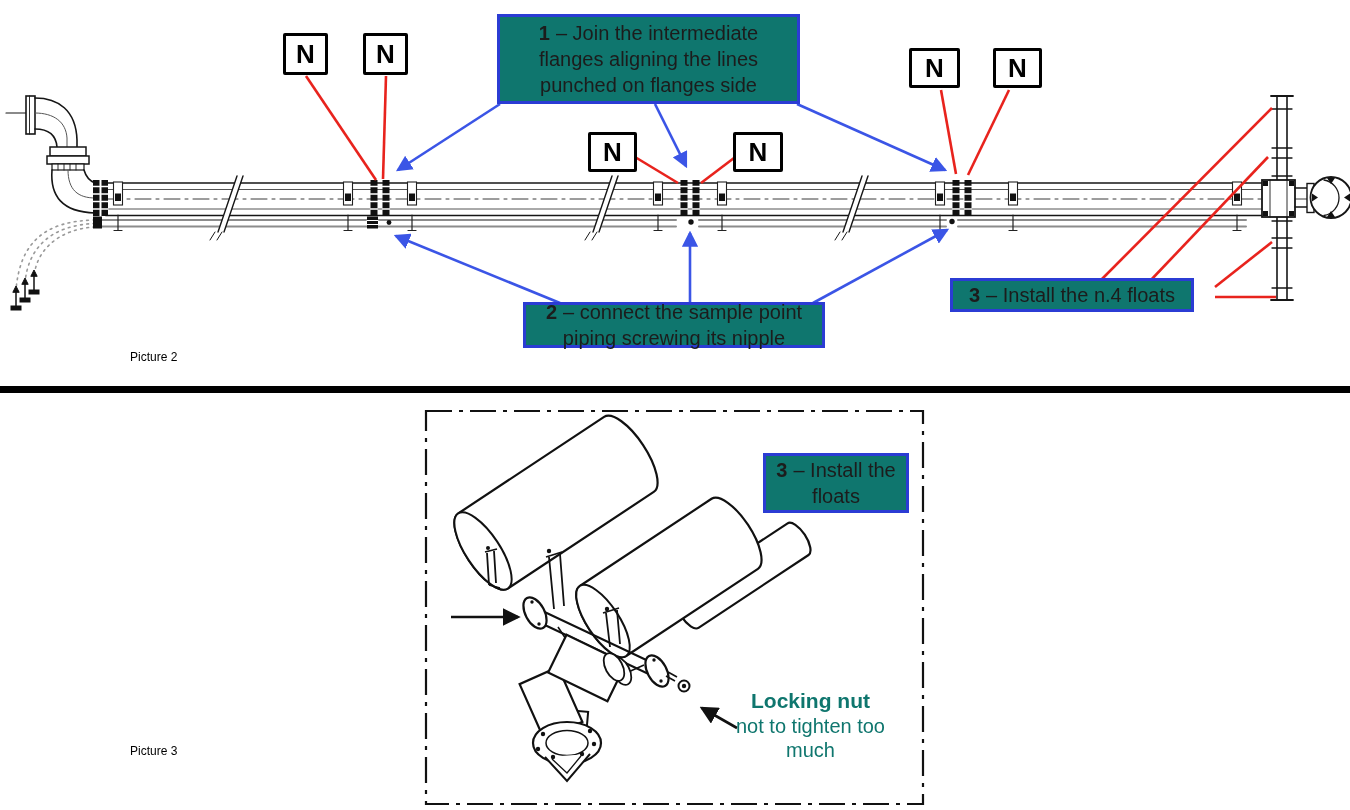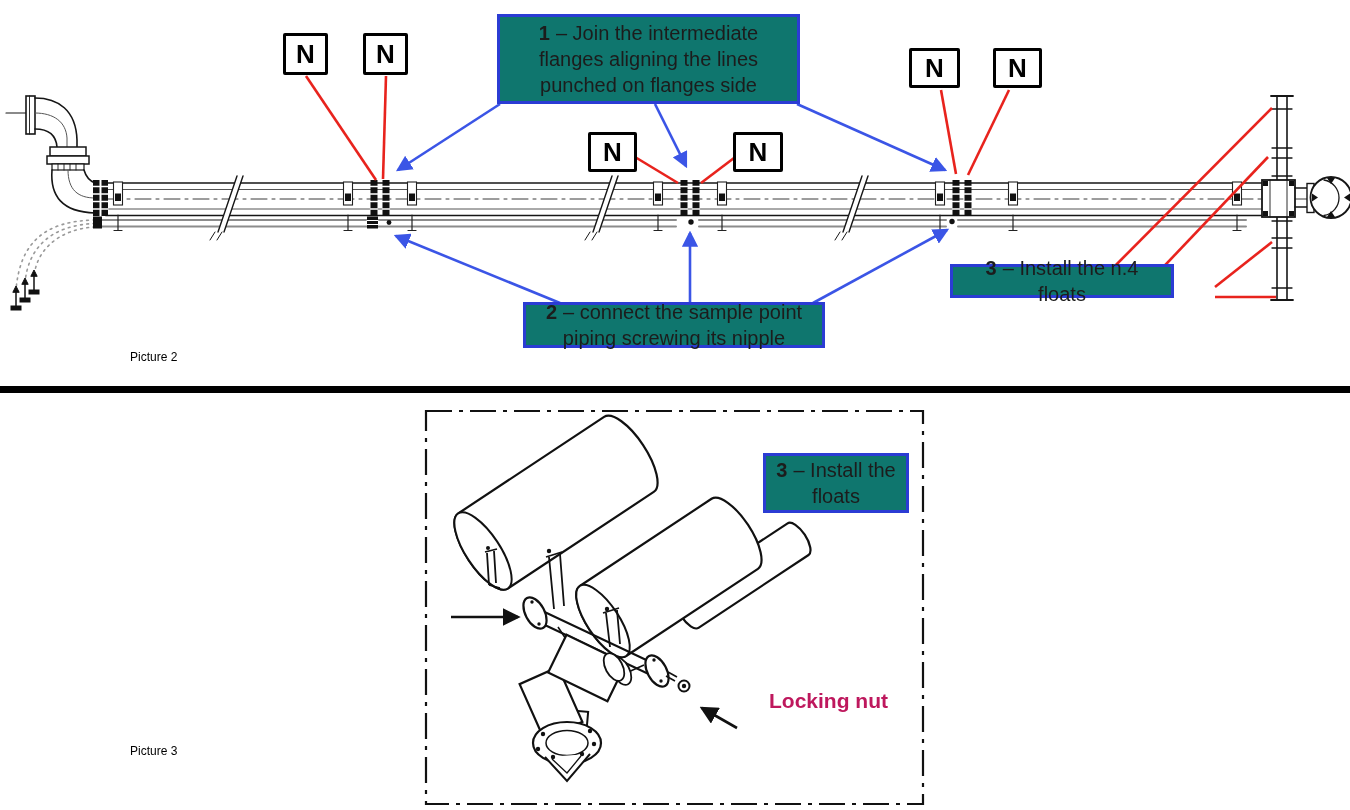--- a/index.html
+++ b/index.html
@@ -17,21 +17,21 @@
   .nbox{position:absolute;border:3px solid #000;background:#fff;border-radius:2px;
         display:flex;align-items:center;justify-content:center;
         font-weight:700;font-size:26px;color:#000;}
   .callout{position:absolute;border:3px solid var(--callout_border);background:#0f766e;
         display:flex;align-items:center;justify-content:center;text-align:center;
         font-size:20px;line-height:1.3;color:#1c1c1c;padding:4px 8px;}
   .callout .cnum{font-weight:700;margin-right:6px;}
   .callout .ctext{display:inline;}
   .piclabel{position:absolute;font-weight:400;font-size:12px;color:#000;}
   .divider{position:absolute;left:0;top:386px;width:1350px;height:7px;background:#000;}
-  .locklabel{position:absolute;text-align:right;font-size:20px;line-height:1.22;color:#be185d;}
+  .locklabel{position:absolute;text-align:center;font-size:20px;line-height:1.22;color:#0f766e;}
   .locklabel b{font-size:21px;}
   
   .rl{stroke:var(--leader_red);stroke-width:2.6;fill:none;}
   .bl{stroke:var(--leader_blue);stroke-width:2.6;fill:none;}
   .fb{fill:var(--leader_blue);}
   .fk{fill:#111;}
   .gray{stroke:var(--sample_pipe_gray);}
 </style>
 </head>
 <body>
@@ -348,30 +348,31 @@
   <div class="nbox" style="left:733px;top:132px;width:50px;height:40px">N</div>
   <div class="nbox" style="left:909px;top:48px;width:51px;height:40px">N</div>
   <div class="nbox" style="left:993px;top:48px;width:49px;height:40px">N</div>
 
   <div class="callout" style="left:497px;top:14px;width:303px;height:90px">
     <div><span class="cnum">1</span><span class="ctext">– Join the intermediate flanges aligning the lines punched on flanges side</span></div>
   </div>
   <div class="callout" style="left:523px;top:302px;width:302px;height:46px">
     <div><span class="cnum">2</span><span class="ctext">– connect the sample point piping screwing its nipple</span></div>
   </div>
-  <div class="callout" style="left:950px;top:264px;width:224px;height:34px">
+  <div class="callout" style="left:950px;top:278px;width:244px;height:34px">
     <div><span class="cnum">3</span><span class="ctext">– Install the n.4 floats</span></div>
   </div>
 
   <div class="divider"></div>
 
   <div class="piclabel" style="left:130px;top:350px">Picture 2</div>
   <div class="piclabel" style="left:130px;top:744px">Picture 3</div>
 
   <div class="callout" style="left:763px;top:453px;width:146px;height:60px">
     <div><span class="cnum">3</span><span class="ctext">– Install the floats</span></div>
   </div>
 
   <div class="locklabel" style="left:733px;top:688px;width:155px">
     <b>Locking nut</b>
+    <div>not to tighten too much</div>
   </div>
 
 </div>
 
 </body></html>

